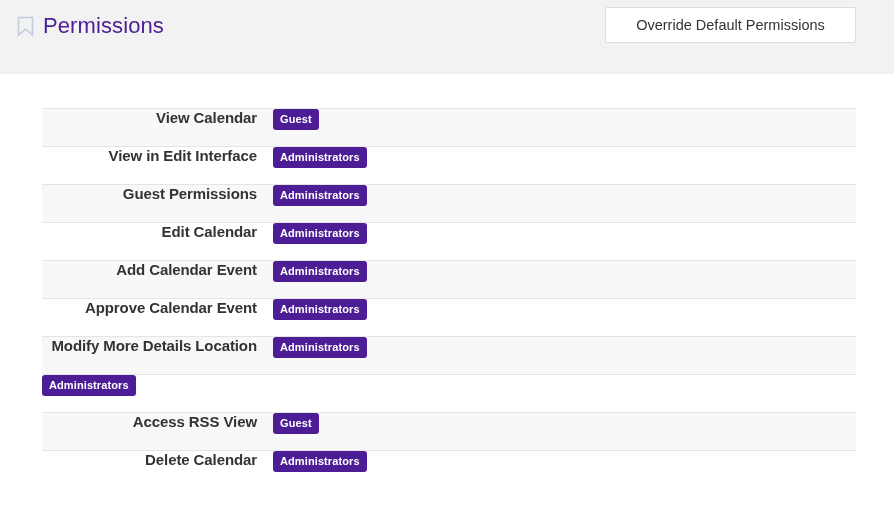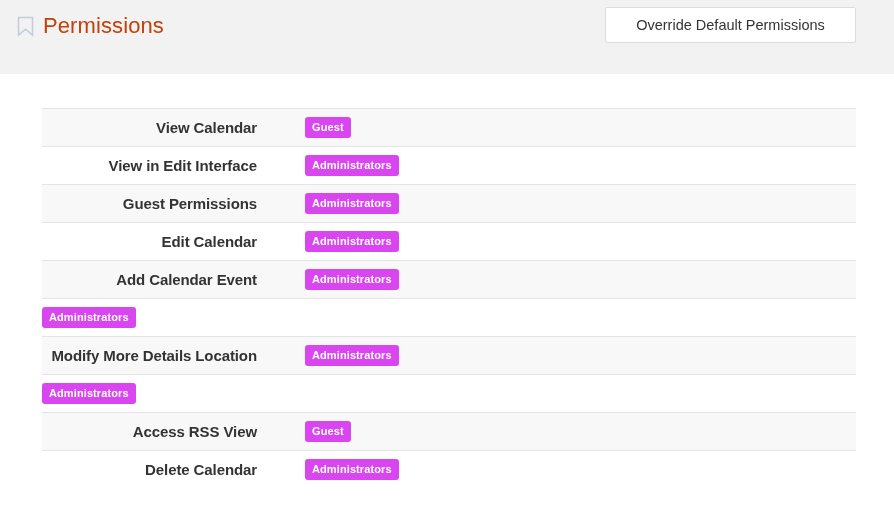--- a/index.html
+++ b/index.html
@@ -32,21 +32,21 @@
   .bookmark-icon {
     width: 17px;
     height: 21px;
     display: block;
     margin-right: 9px;
     flex: 0 0 auto;
   }
   .page-title {
     font-size: 22px;
     font-weight: 400;
-    color: #c2410c;
+    color: #4c1d95;
     letter-spacing: 0.1px;
     line-height: 26px;
     white-space: nowrap;
   }
   .override-button {
     position: absolute;
     left: 605px;
     top: 7px;
     width: 251px;
     height: 36px;
@@ -65,25 +65,24 @@
 
   
   .table-wrap {
     position: absolute;
     left: 42px;
     top: 108px;
     width: 814px;
   }
   .perm-row {
     display: flex;
-    align-items: center;
+    align-items: flex-start;
     height: 38px;
     border-top: 1px solid #e4e4e4;
     box-sizing: border-box;
-    gap: 32px;
   }
   .perm-row.stripe-gray {
     background: #f8f8f8;
   }
   .perm-row.stripe-white {
     background: #ffffff;
   }
   .perm-row:last-child {
     border-bottom: none;
   }
@@ -99,21 +98,21 @@
     letter-spacing: -0.1px;
     white-space: nowrap;
   }
   .perm-badge-cell {
     flex: 1 1 auto;
     display: flex;
     align-items: center;
   }
   .badge {
     display: inline-block;
-    background: #d946ef;
+    background: #4c1d95;
     color: #ffffff;
     font-size: 11px;
     font-weight: bold;
     line-height: 11px;
     padding: 5px 7px 5px 7px;
     border-radius: 3px;
     white-space: nowrap;
     letter-spacing: 0.1px;
   }
 </style>
@@ -158,20 +157,21 @@
         <span class="badge">Administrators</span>
       </div>
     </div>
     <div class="perm-row stripe-gray">
       <div class="perm-label">Add Calendar Event</div>
       <div class="perm-badge-cell">
         <span class="badge">Administrators</span>
       </div>
     </div>
     <div class="perm-row stripe-white">
+      <div class="perm-label">Approve Calendar Event</div>
       <div class="perm-badge-cell">
         <span class="badge">Administrators</span>
       </div>
     </div>
     <div class="perm-row stripe-gray">
       <div class="perm-label">Modify More Details Location</div>
       <div class="perm-badge-cell">
         <span class="badge">Administrators</span>
       </div>
     </div>

